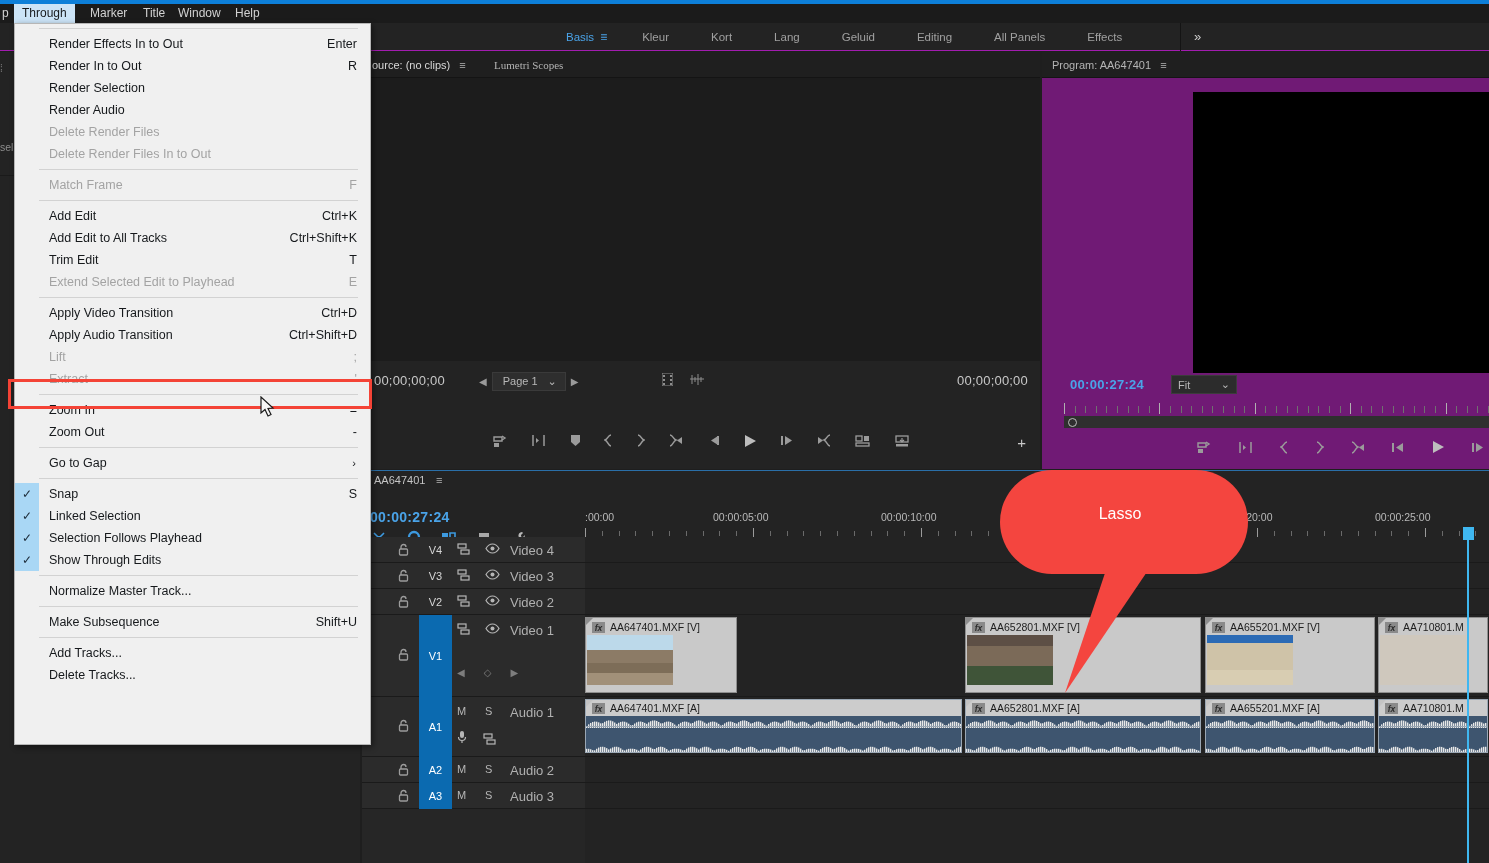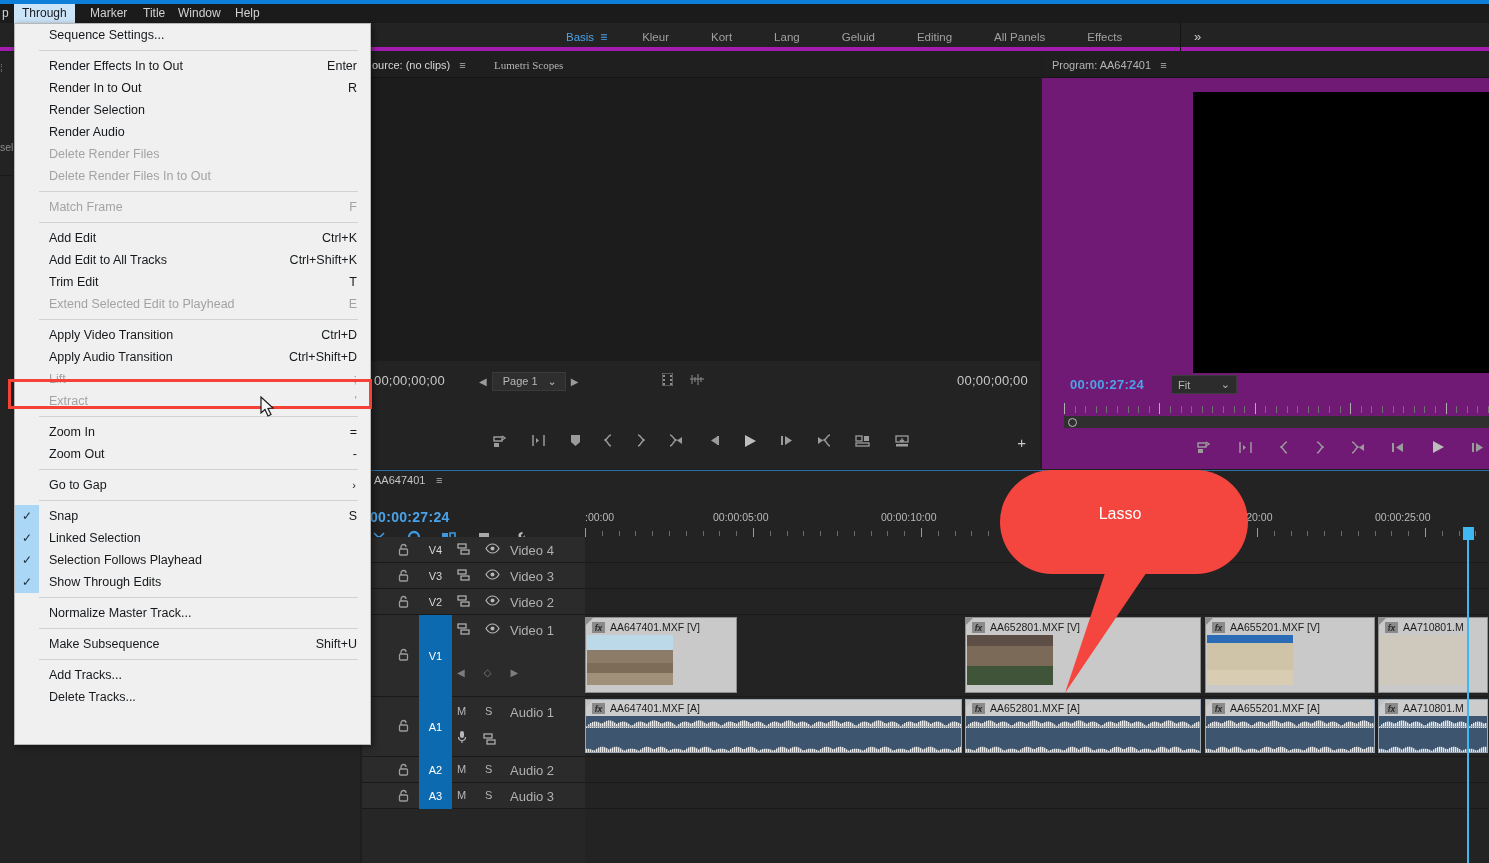--- a/index.html
+++ b/index.html
@@ -17,21 +17,21 @@
   
   .menubar { position:absolute; top:4px; left:0; width:1489px; height:19px;
              background:#1b1b1b; }
   .mb-item { position:absolute; top:0; height:19px; line-height:19px;
              font-size:12px; color:#d2d2d2; padding:0 8px; white-space:nowrap; }
   .mb-item.trunc { left:-6px; color:#d2d2d2; }
   .mb-item.active { background:#cce4f7; color:#16191c; }
 
   
   .wsbar { position:absolute; top:23px; left:0; width:1489px; height:28px;
-           background:#232323; border-bottom:4px solid #a21caf; }
+           background:#232323; border-bottom:1px solid #a21caf; }
   .ws-tabs { position:absolute; left:545px; top:0; height:28px; display:flex; align-items:center; }
   .ws-tab { font-size:11.5px; color:#a0a0a0; padding:0 21px; height:28px; line-height:28px; white-space:nowrap; }
   .ws-tab.sel { color:#4aa3e8; padding-right:4px; }
   .ws-burger { color:#4aa3e8; font-size:12px; padding:0 14px 0 2px; line-height:28px; }
   .ws-more { position:absolute; left:1180px; top:0; width:34px; height:28px; line-height:28px;
              text-align:center; color:#cfcfcf; font-size:13px; border-left:1px solid #141414; }
 
   
   .panel { position:absolute; background:#232323; }
   .panel-tabbar { position:absolute; left:0; top:0; height:26px; width:100%;
@@ -1602,21 +1602,20 @@
             <div class="lane"></div>
           </div>
         </div>
       <div class="playhead" id="tlPlayhead" style="left: 1105px;"></div>
     </div>
     <div class="ph-knob" id="tlPlayheadKnob" style="left: 1101px; top: 56px;"></div>
   </div>
 
   <div id="seqmenu">
     <div id="menuRows">
-        <div class="mrow"><span>Sequence Settings...</span></div>
         <div class="msep"></div>
         <div class="mrow"><span>Render Effects In to Out</span><span class="sc">Enter</span></div>
         <div class="mrow"><span>Render In to Out</span><span class="sc">R</span></div>
         <div class="mrow"><span>Render Selection</span></div>
         <div class="mrow"><span>Render Audio</span></div>
         <div class="mrow dis"><span>Delete Render Files</span></div>
         <div class="mrow dis"><span>Delete Render Files In to Out</span></div>
         <div class="msep"></div>
         <div class="mrow dis"><span>Match Frame</span><span class="sc">F</span></div>
         <div class="msep"></div>

